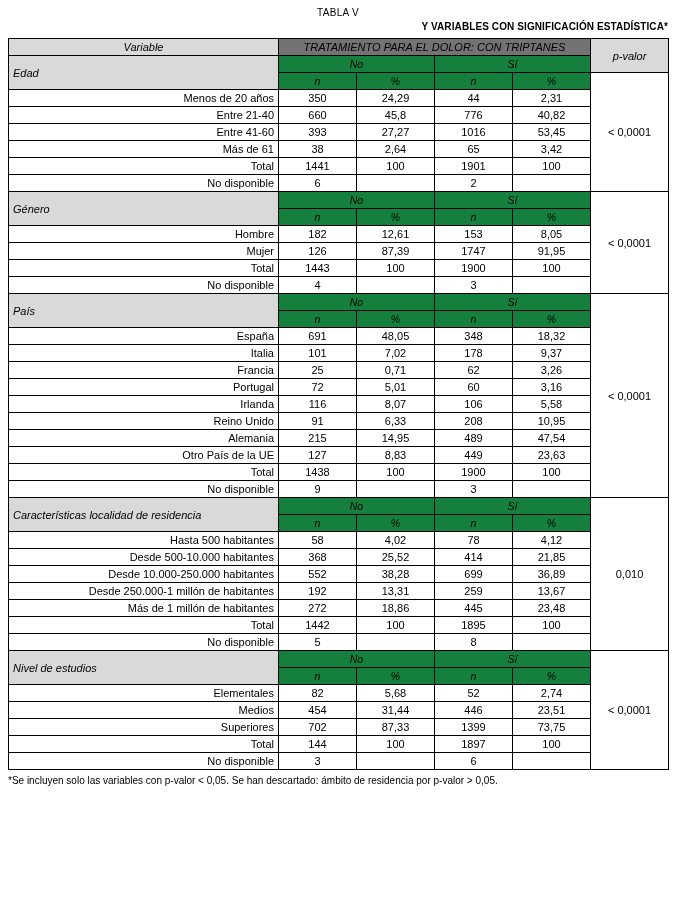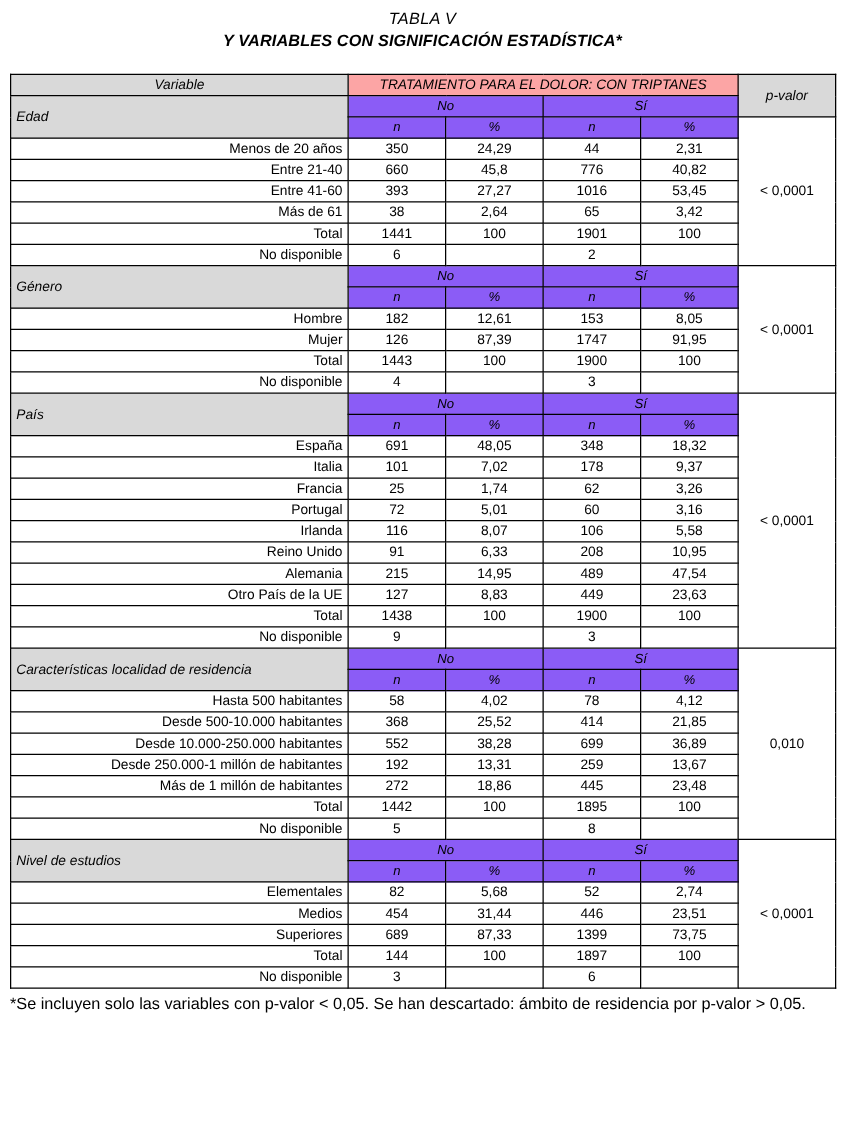--- a/index.html
+++ b/index.html
@@ -14,28 +14,27 @@
     color: #000000;
     font-size: 11px;
   }
   .page {
     width: 676px;
     box-sizing: border-box;
     padding: 6px 8px 4px 8px;
   }
   .title-block {
     text-align: center;
-    font-size: 13px;
+    font-size: 10px;
     line-height: 1.35;
-    margin-bottom: 18px;
-    font-style: italic;
+    margin-bottom: 5px;
   }
   .title-line1 { font-weight: normal; letter-spacing: 0.3px; }
   .title-line2 { font-weight: bold; letter-spacing: 0.1px; }
-  .title-line3 { font-weight: bold; letter-spacing: 0.1px; }
+  .title-line3 { font-weight: bold; letter-spacing: 0.1px; text-align: right; }
 
   table.main {
     border-collapse: collapse;
     width: 660px;
     table-layout: fixed;
     font-size: 11px;
   }
   table.main td, table.main th {
     border: 1px solid #000000;
     padding: 2px 4px;
@@ -49,26 +48,26 @@
   col.c-n2 { width: 78px; }
   col.c-p2 { width: 78px; }
   col.c-pval { width: 78px; }
 
   .hdr-grey {
     background: #d9d9d9;
     text-align: center;
     font-style: italic;
   }
   .hdr-grey-b {
-    background: #fca5a5;
+    background: #737373;
     text-align: center;
     font-style: italic;
   }
   .sub-grey {
-    background: #8b5cf6;
+    background: #15803d;
     text-align: center;
     font-style: italic;
     font-size: 10.5px;
   }
   .varname {
     background: #d9d9d9;
     text-align: left;
     font-style: italic;
   }
   .num {
@@ -76,21 +75,21 @@
   }
   .lbl {
     text-align: right;
     padding-left: 5px;
   }
   .pval {
     text-align: center;
     vertical-align: middle;
   }
   .footnote {
-    font-size: 13px;
+    font-size: 10px;
     margin-top: 4px;
     line-height: 1.3;
   }
 </style>
 </head>
 <body>
 
 <div class="page">
 
   <div class="title-block">
@@ -229,21 +228,21 @@
         <tr>
           <td class="lbl">Italia</td>
           <td class="num">101</td>
           <td class="num">7,02</td>
           <td class="num">178</td>
           <td class="num">9,37</td>
         </tr>
         <tr>
           <td class="lbl">Francia</td>
           <td class="num">25</td>
-          <td class="num">1,74</td>
+          <td class="num">0,71</td>
           <td class="num">62</td>
           <td class="num">3,26</td>
         </tr>
         <tr>
           <td class="lbl">Portugal</td>
           <td class="num">72</td>
           <td class="num">5,01</td>
           <td class="num">60</td>
           <td class="num">3,16</td>
         </tr>
@@ -371,21 +370,21 @@
         </tr>
         <tr>
           <td class="lbl">Medios</td>
           <td class="num">454</td>
           <td class="num">31,44</td>
           <td class="num">446</td>
           <td class="num">23,51</td>
         </tr>
         <tr>
           <td class="lbl">Superiores</td>
-          <td class="num">689</td>
+          <td class="num">702</td>
           <td class="num">87,33</td>
           <td class="num">1399</td>
           <td class="num">73,75</td>
         </tr>
         <tr>
           <td class="lbl">Total</td>
           <td class="num">144</td>
           <td class="num">100</td>
           <td class="num">1897</td>
           <td class="num">100</td>

